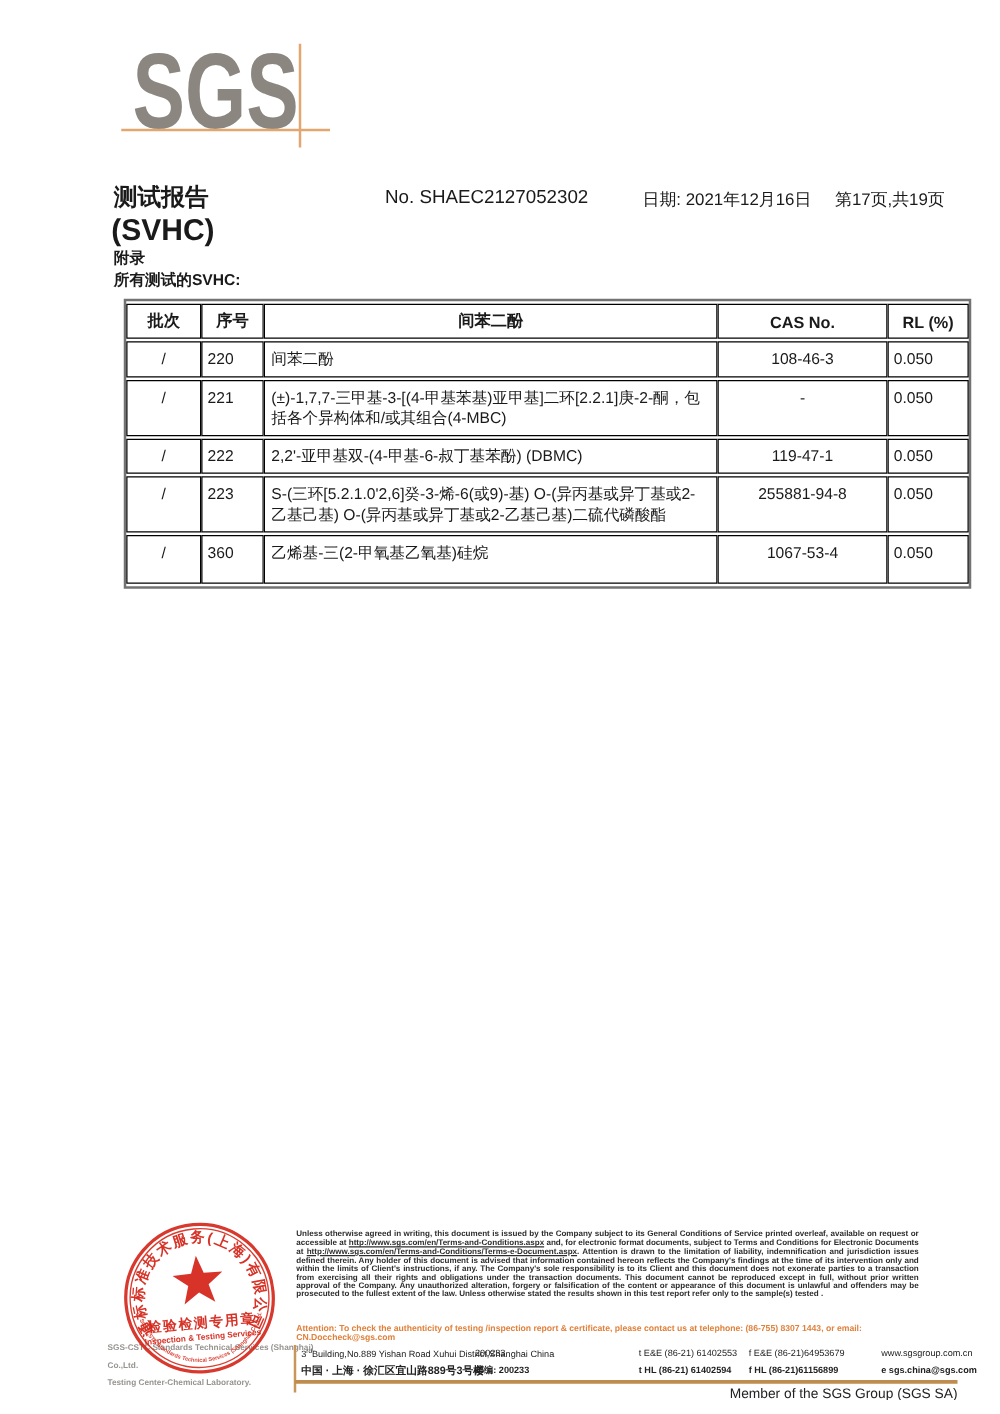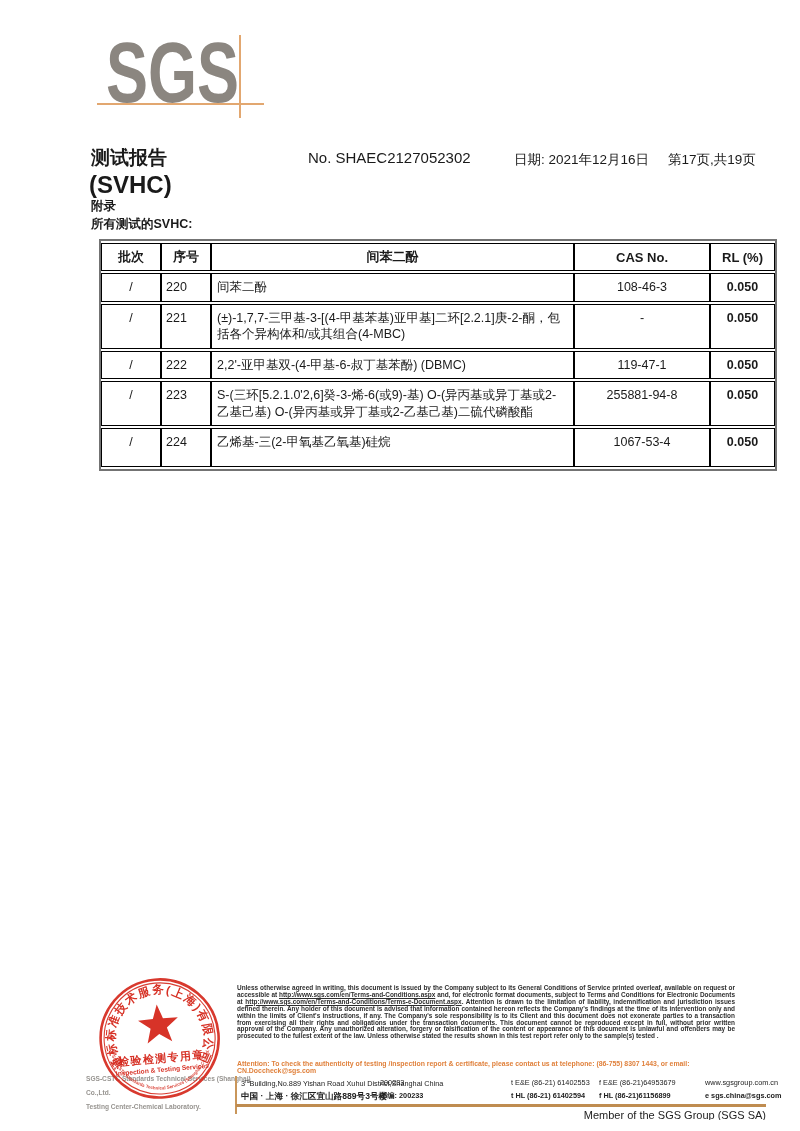--- a/index.html
+++ b/index.html
@@ -26,21 +26,21 @@
     table-layout:fixed;
   }
   .svhc-table th,.svhc-table td{border:1px solid #000;background:#fff;}
   .svhc-table th{font-size:13px;font-weight:bold;text-align:center;padding:4px 2px;}
   .svhc-table td{font-size:12.5px;line-height:1.32;vertical-align:top;padding:5px 4px;}
   col.w-batch{width:60px}col.w-no{width:50px}col.w-name{width:363px}col.w-cas{width:136px}col.w-rl{width:65px}
   td.col-batch{text-align:center;}
   td.col-no{padding-right:13px;}
   td.col-name{text-align:left;padding-left:5px;padding-right:10px;}
   td.col-cas{text-align:center;}
-  td.col-rl{text-align:center;font-weight:bold;}
+  td.col-rl{}
   .svhc-table tbody tr:nth-child(5) td{padding-bottom:15px;}
   
   .company-gray{position:absolute;left:62px;top:1072px;width:190px;font-size:6.6px;color:#979490;line-height:14px;font-weight:bold;}
   .stamp-svg{position:absolute;left:66px;top:975px;transform:rotate(-5deg);}
   .legal{position:absolute;left:213px;top:985px;width:498px;margin:0;font-size:6.45px;font-weight:bold;
          color:#2e2e2e;text-align:justify;line-height:6.9px;}
   .legal .url{text-decoration:underline;}
   .attention{position:absolute;left:213px;top:1060px;width:498px;margin:0;font-size:6.9px;font-weight:bold;
              color:#e0813c;line-height:7.4px;}
   .addr-vline{position:absolute;left:211px;top:1076px;width:2px;height:38px;background:#c9965a;}
@@ -117,21 +117,21 @@
         </tr>
         <tr>
           <td class="col-batch">/</td>
           <td class="col-no">223</td>
           <td class="col-name">S-(三环[5.2.1.0'2,6]癸-3-烯-6(或9)-基) O-(异丙基或异丁基或2-乙基己基) O-(异丙基或异丁基或2-乙基己基)二硫代磷酸酯</td>
           <td class="col-cas">255881-94-8</td>
           <td class="col-rl">0.050</td>
         </tr>
         <tr>
           <td class="col-batch">/</td>
-          <td class="col-no">224</td>
+          <td class="col-no">360</td>
           <td class="col-name">乙烯基-三(2-甲氧基乙氧基)硅烷</td>
           <td class="col-cas">1067-53-4</td>
           <td class="col-rl">0.050</td>
         </tr>
       </tbody>
   </table>
 
   <div class="company-gray">
     <div>SGS-CSTC Standards Technical Services (Shanghai) Co.,Ltd.</div>
     <div>Testing Center-Chemical Laboratory.</div>

